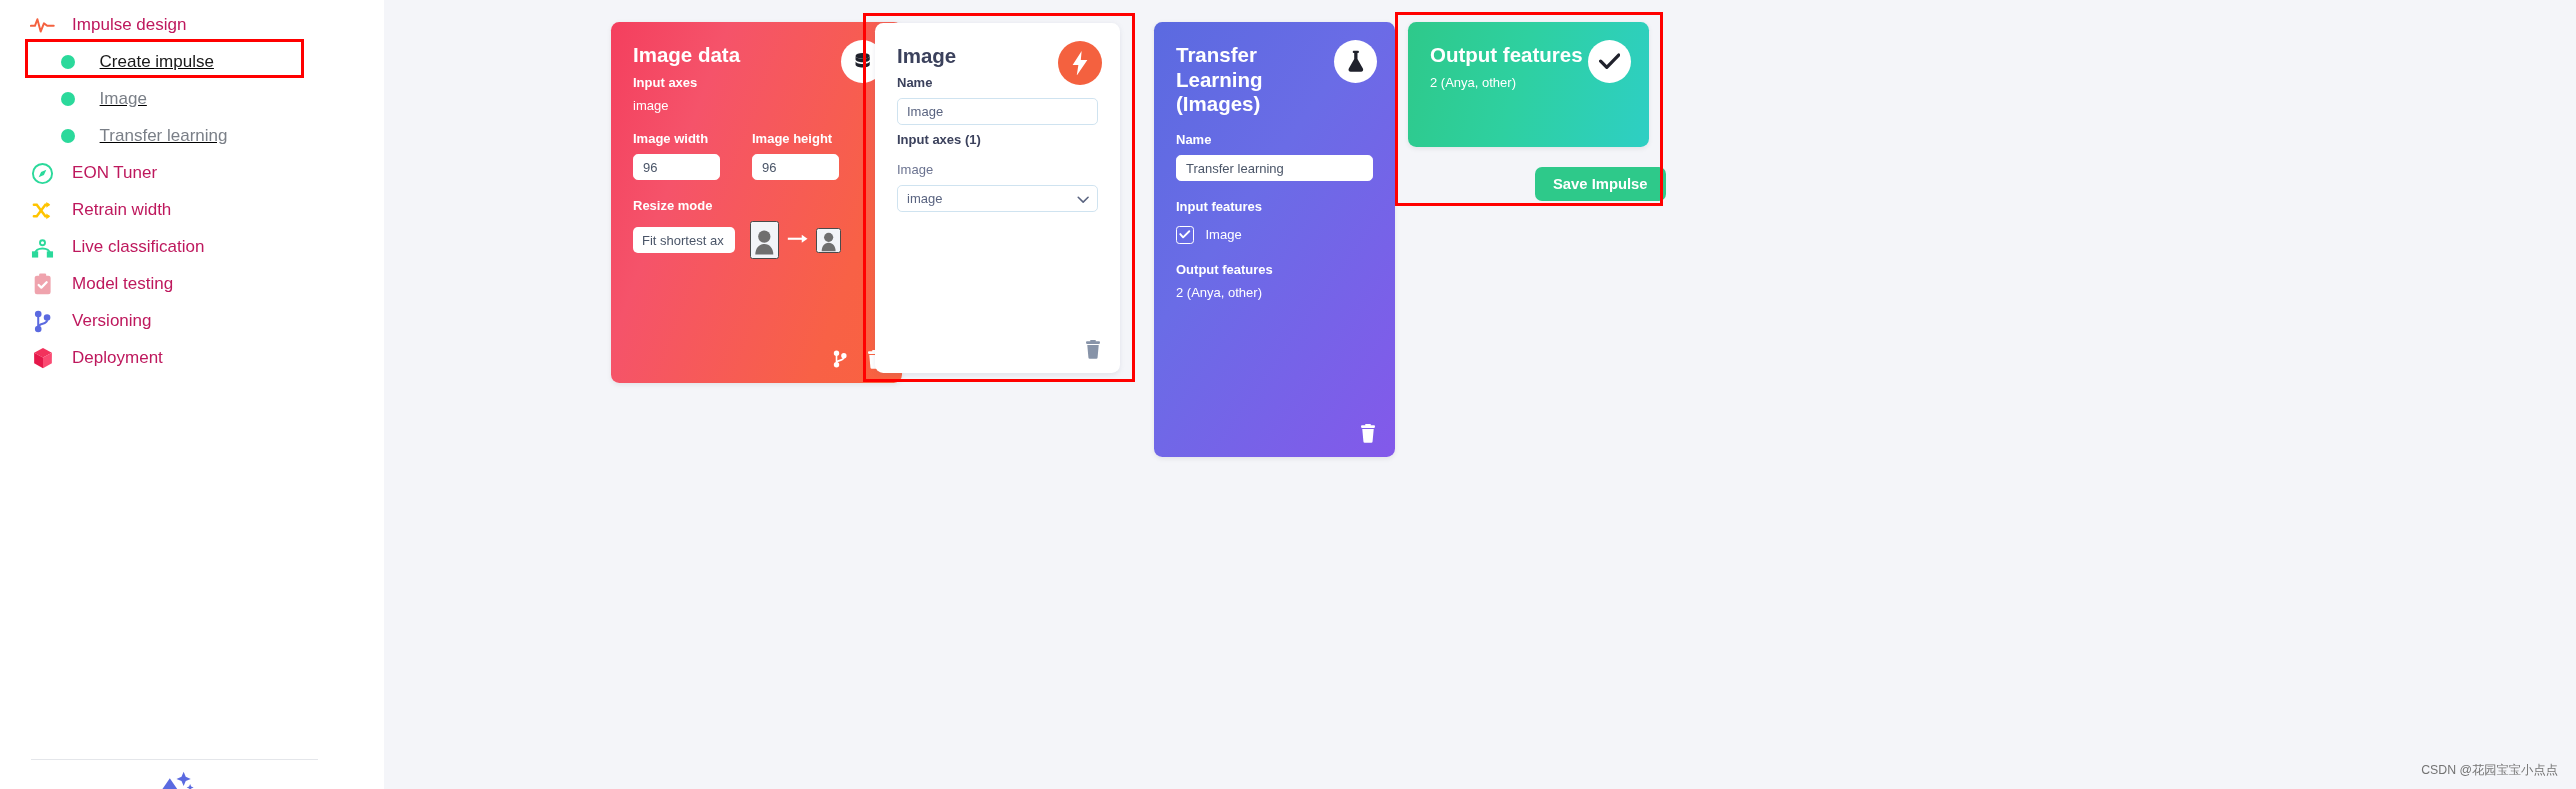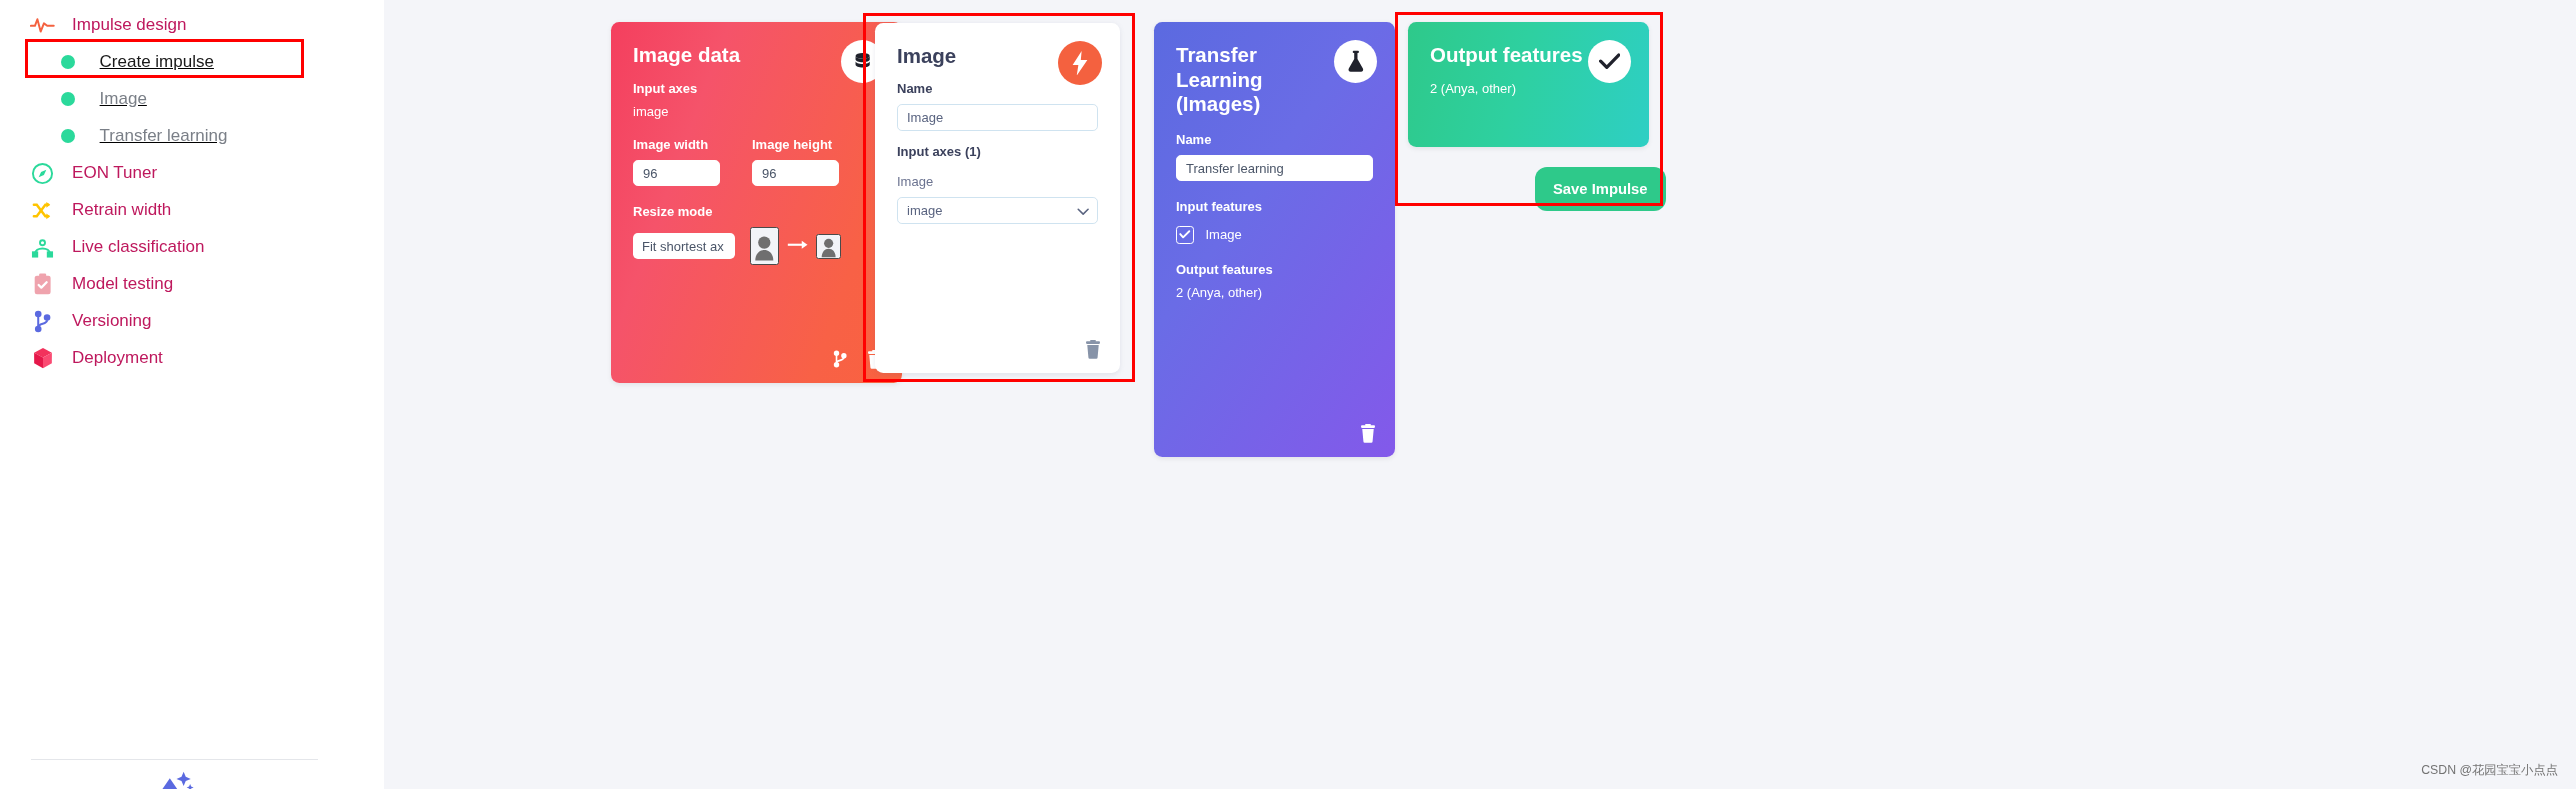--- a/index.html
+++ b/index.html
@@ -179,36 +179,36 @@
   .card-output {
     left: 1024px; top: 22px; width: 241px; height: 125px;
     background: linear-gradient(105deg, #2ec98a 0%, #2ed0a0 45%, #2ecfc4 100%);
     box-shadow: 0 1.6px 4.9px rgba(0,0,0,.07);
     color: #fff;
     padding: 21.3px 22px 0 22px;
   }
   .btn-save {
     position: absolute; left: 1151px; top: 167px;
     background: #2ec98a; color: #fff;
-    border: none; border-radius: 12px;
-    height: 44px; padding: 0 18px;
+    border: none; border-radius: 7px;
+    height: 34px; padding: 0 18px;
     font-size: 14.8px; font-weight: bold;
     font-family: "Liberation Sans", sans-serif;
     cursor: pointer;
   }
 
   .watermark {
     position: absolute; right: 18px; bottom: 11.5px;
     font-size: 12.3px; color: #737373; white-space: nowrap;
   }
   .mt10 { margin-top: 8.2px; }
   .mt14 { margin-top: 11.5px; }
   .mt18 { margin-top: 14.8px; }
   .mt22 { margin-top: 18px; }
-  .mt26 { margin-top: 13px; }
+  .mt26 { margin-top: 7px; }
   .row2 { display: flex; gap: 32px; }
   .col  { width: 87px; }
   .resize-row { display: flex; align-items: center; gap: 14.8px; }
   .person-box {
     background: #f2f4f8; border: 1.6px solid #4a4a4a; border-radius: 2.5px;
     display: flex; align-items: flex-end; justify-content: center; overflow: hidden;
   }
 </style>
 </head>
 <body>

